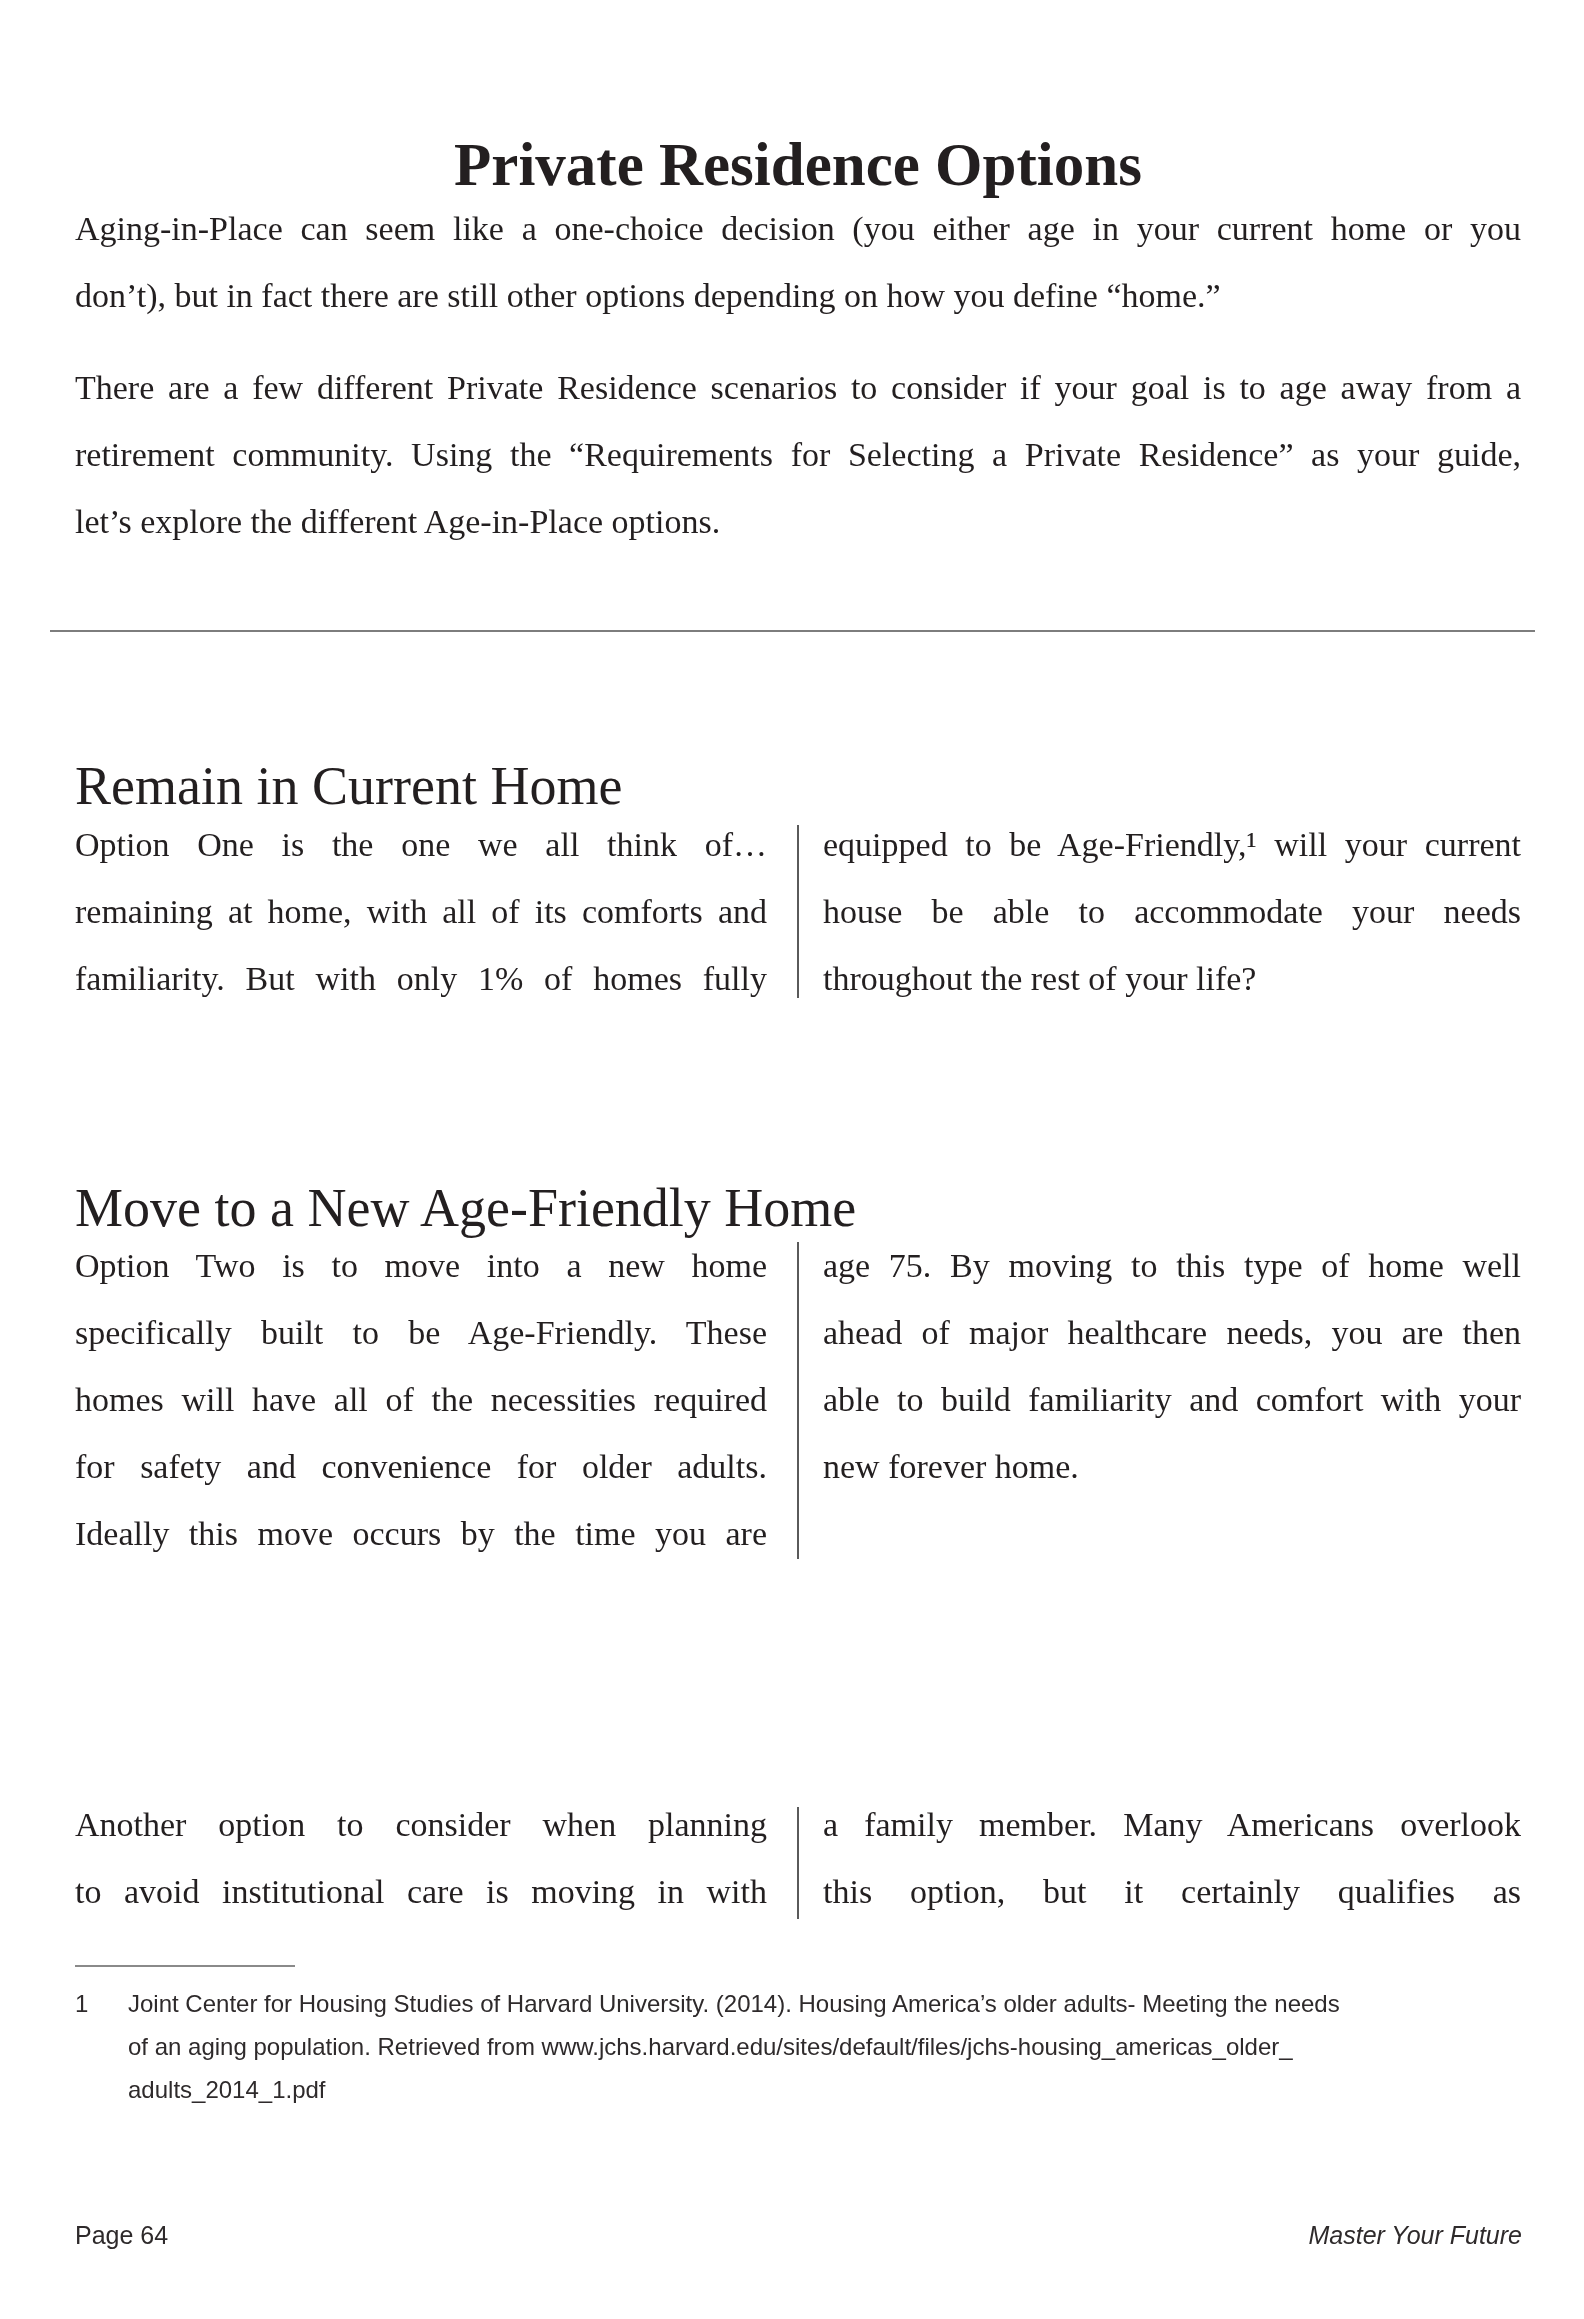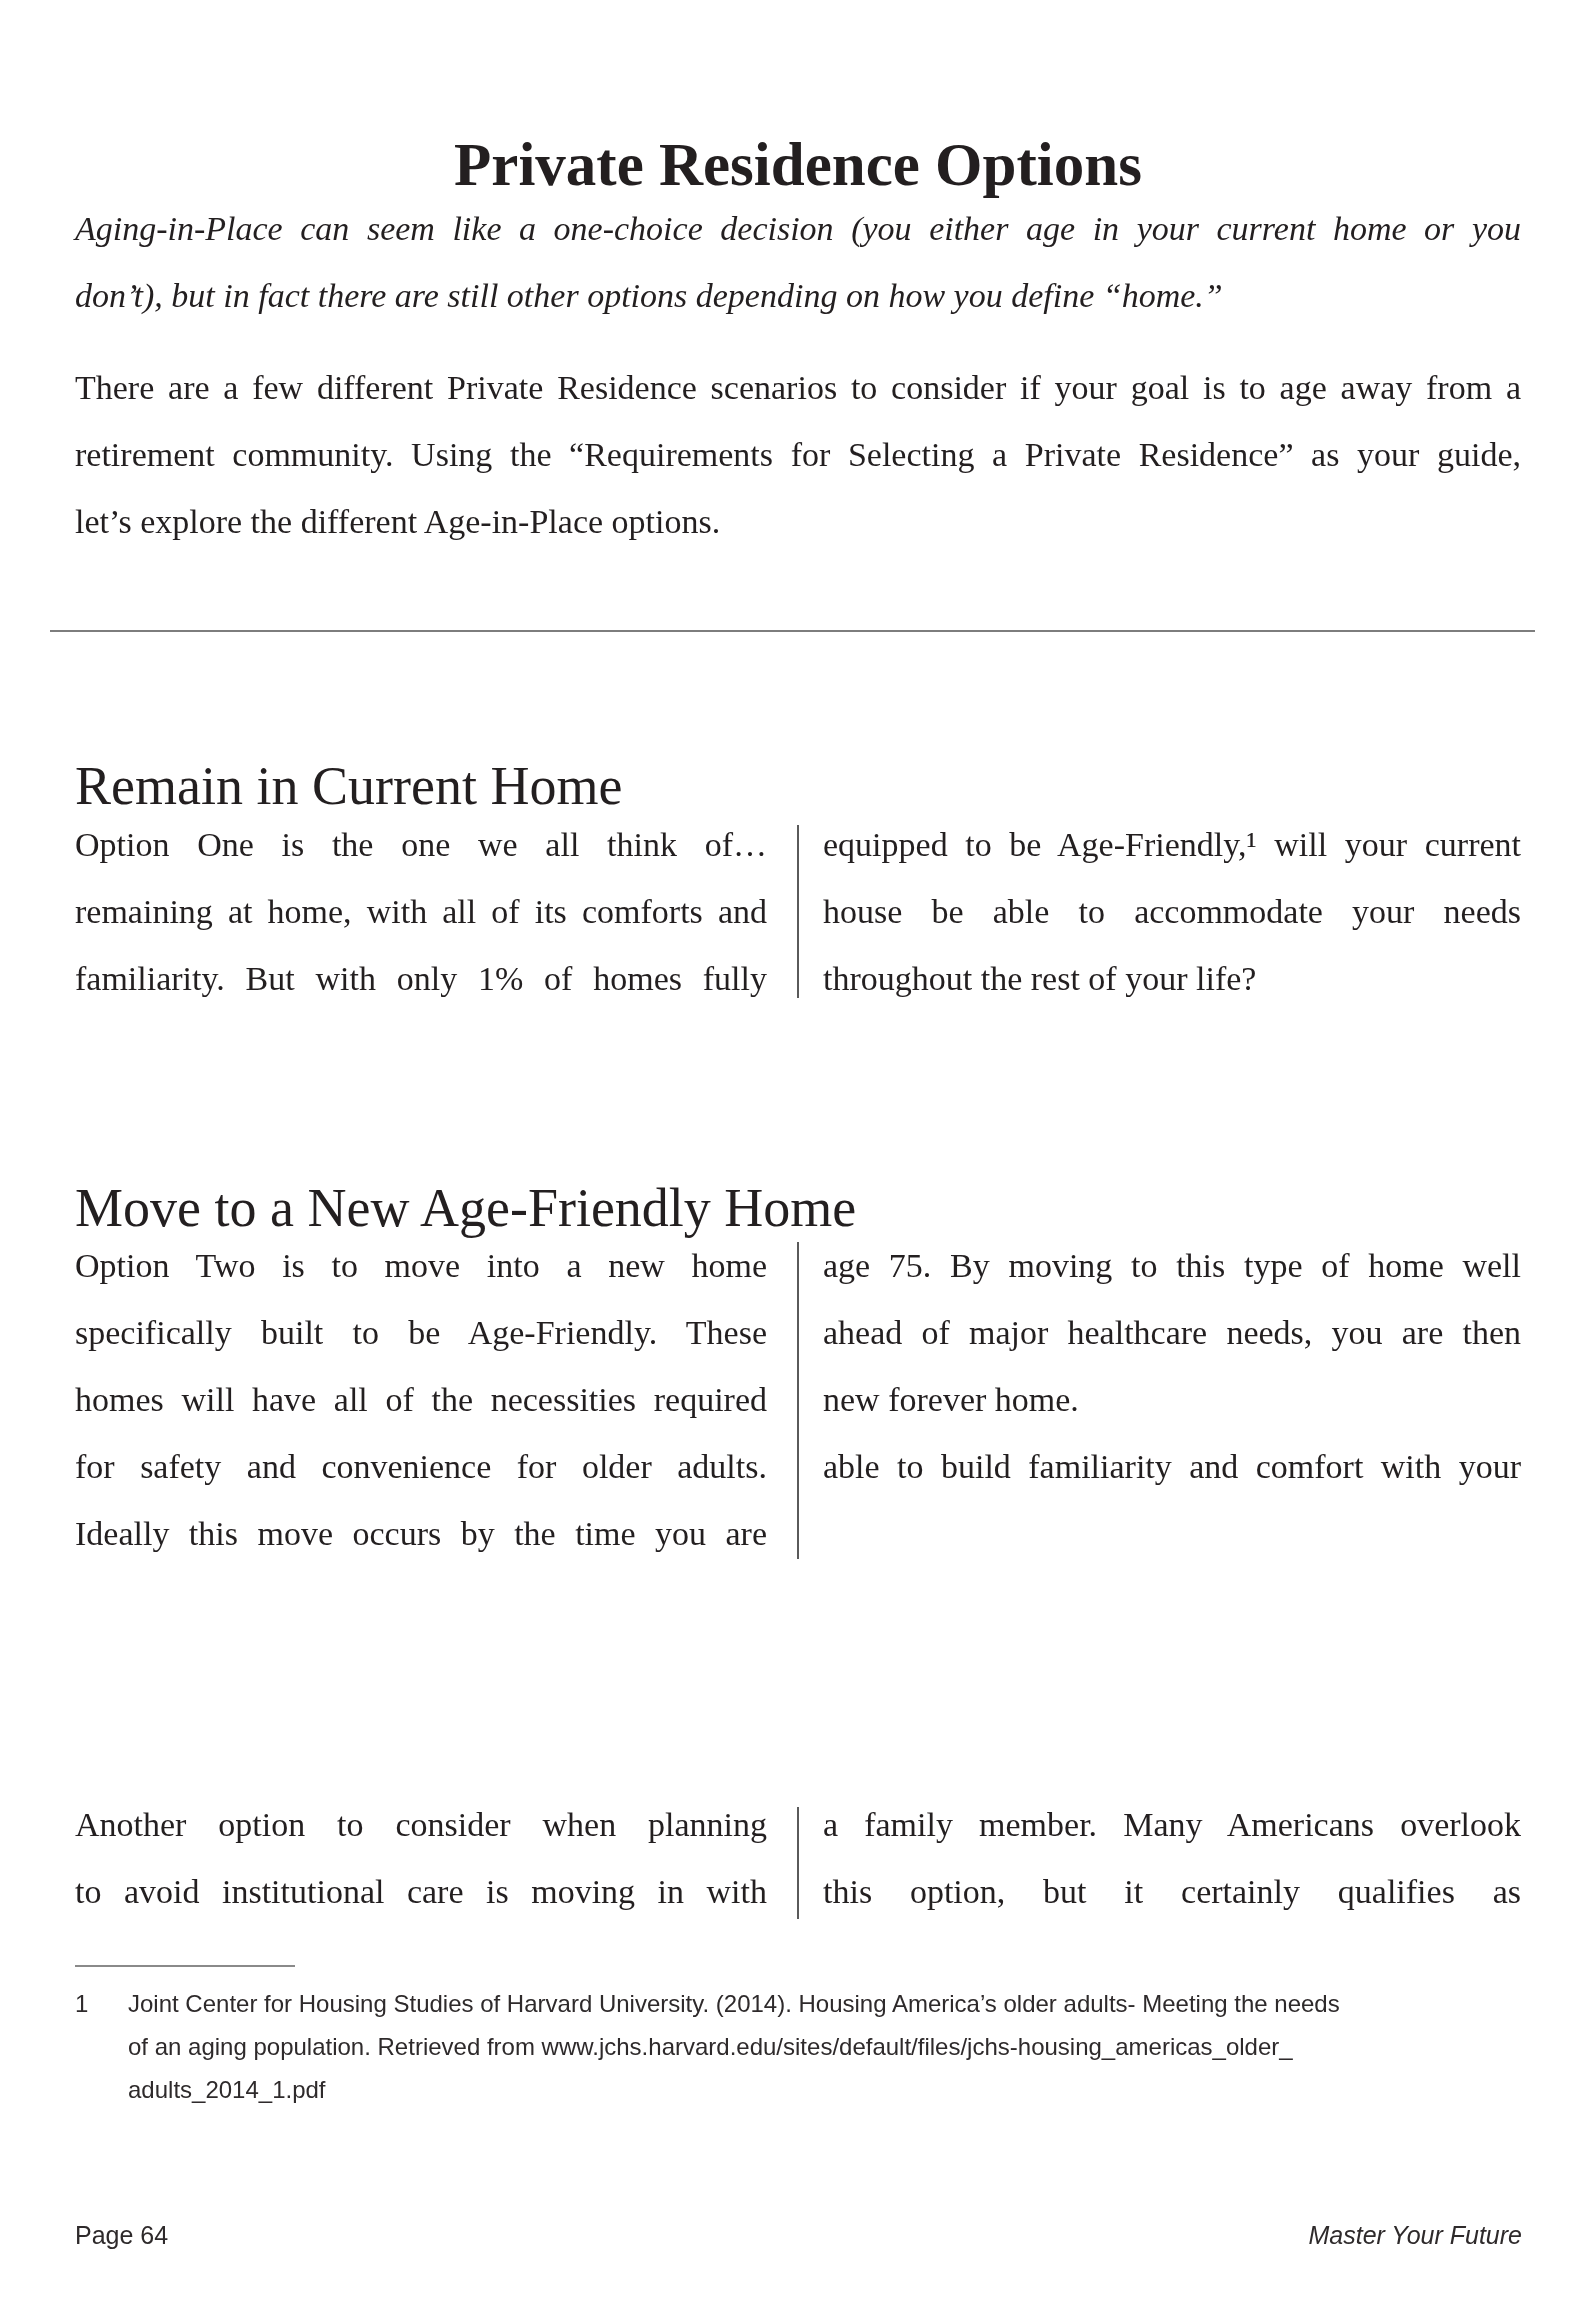--- a/index.html
+++ b/index.html
@@ -86,21 +86,21 @@
     text-align:left;
   }
 </style>
 </head>
 <body>
 
 <div class="page">
 
   <h1 class="abs page-title">Private Residence Options</h1>
 
-  <div class="abs body-block" style="top:195px;font-style:italic;">
+  <div class="abs body-block" style="top:195px;">
       <div class="line">Aging-in-Place can seem like a one-choice decision (you either age in your current home or you</div>
       <div class="line last">don’t), but in fact there are still other options depending on how you define “home.”</div>
     </div>
 
   <div class="abs body-block" style="top:354px;">
       <div class="line">There are a few different Private Residence scenarios to consider if your goal is to age away from a</div>
       <div class="line">retirement community. Using the “Requirements for Selecting a Private Residence” as your guide,</div>
       <div class="line last">let’s explore the different Age-in-Place options.</div>
     </div>
 
@@ -129,22 +129,22 @@
         <div class="line">Option Two is to move into a new home</div>
         <div class="line">specifically built to be Age-Friendly. These</div>
         <div class="line">homes will have all of the necessities required</div>
         <div class="line">for safety and convenience for older adults.</div>
         <div class="line">Ideally this move occurs by the time you are</div>
       </div>
     <div class="col-divider"></div>
     <div class="col col-right">
         <div class="line">age 75. By moving to this type of home well</div>
         <div class="line">ahead of major healthcare needs, you are then</div>
+        <div class="line">able to build familiarity and comfort with your</div>
         <div class="line last">new forever home.</div>
-        <div class="line">able to build familiarity and comfort with your</div>
       </div>
   </div>
 
 
   <div class="abs twocol sec3">
     <div class="col col-left">
         <div class="line">Another option to consider when planning</div>
         <div class="line">to avoid institutional care is moving in with</div>
       </div>
     <div class="col-divider"></div>

